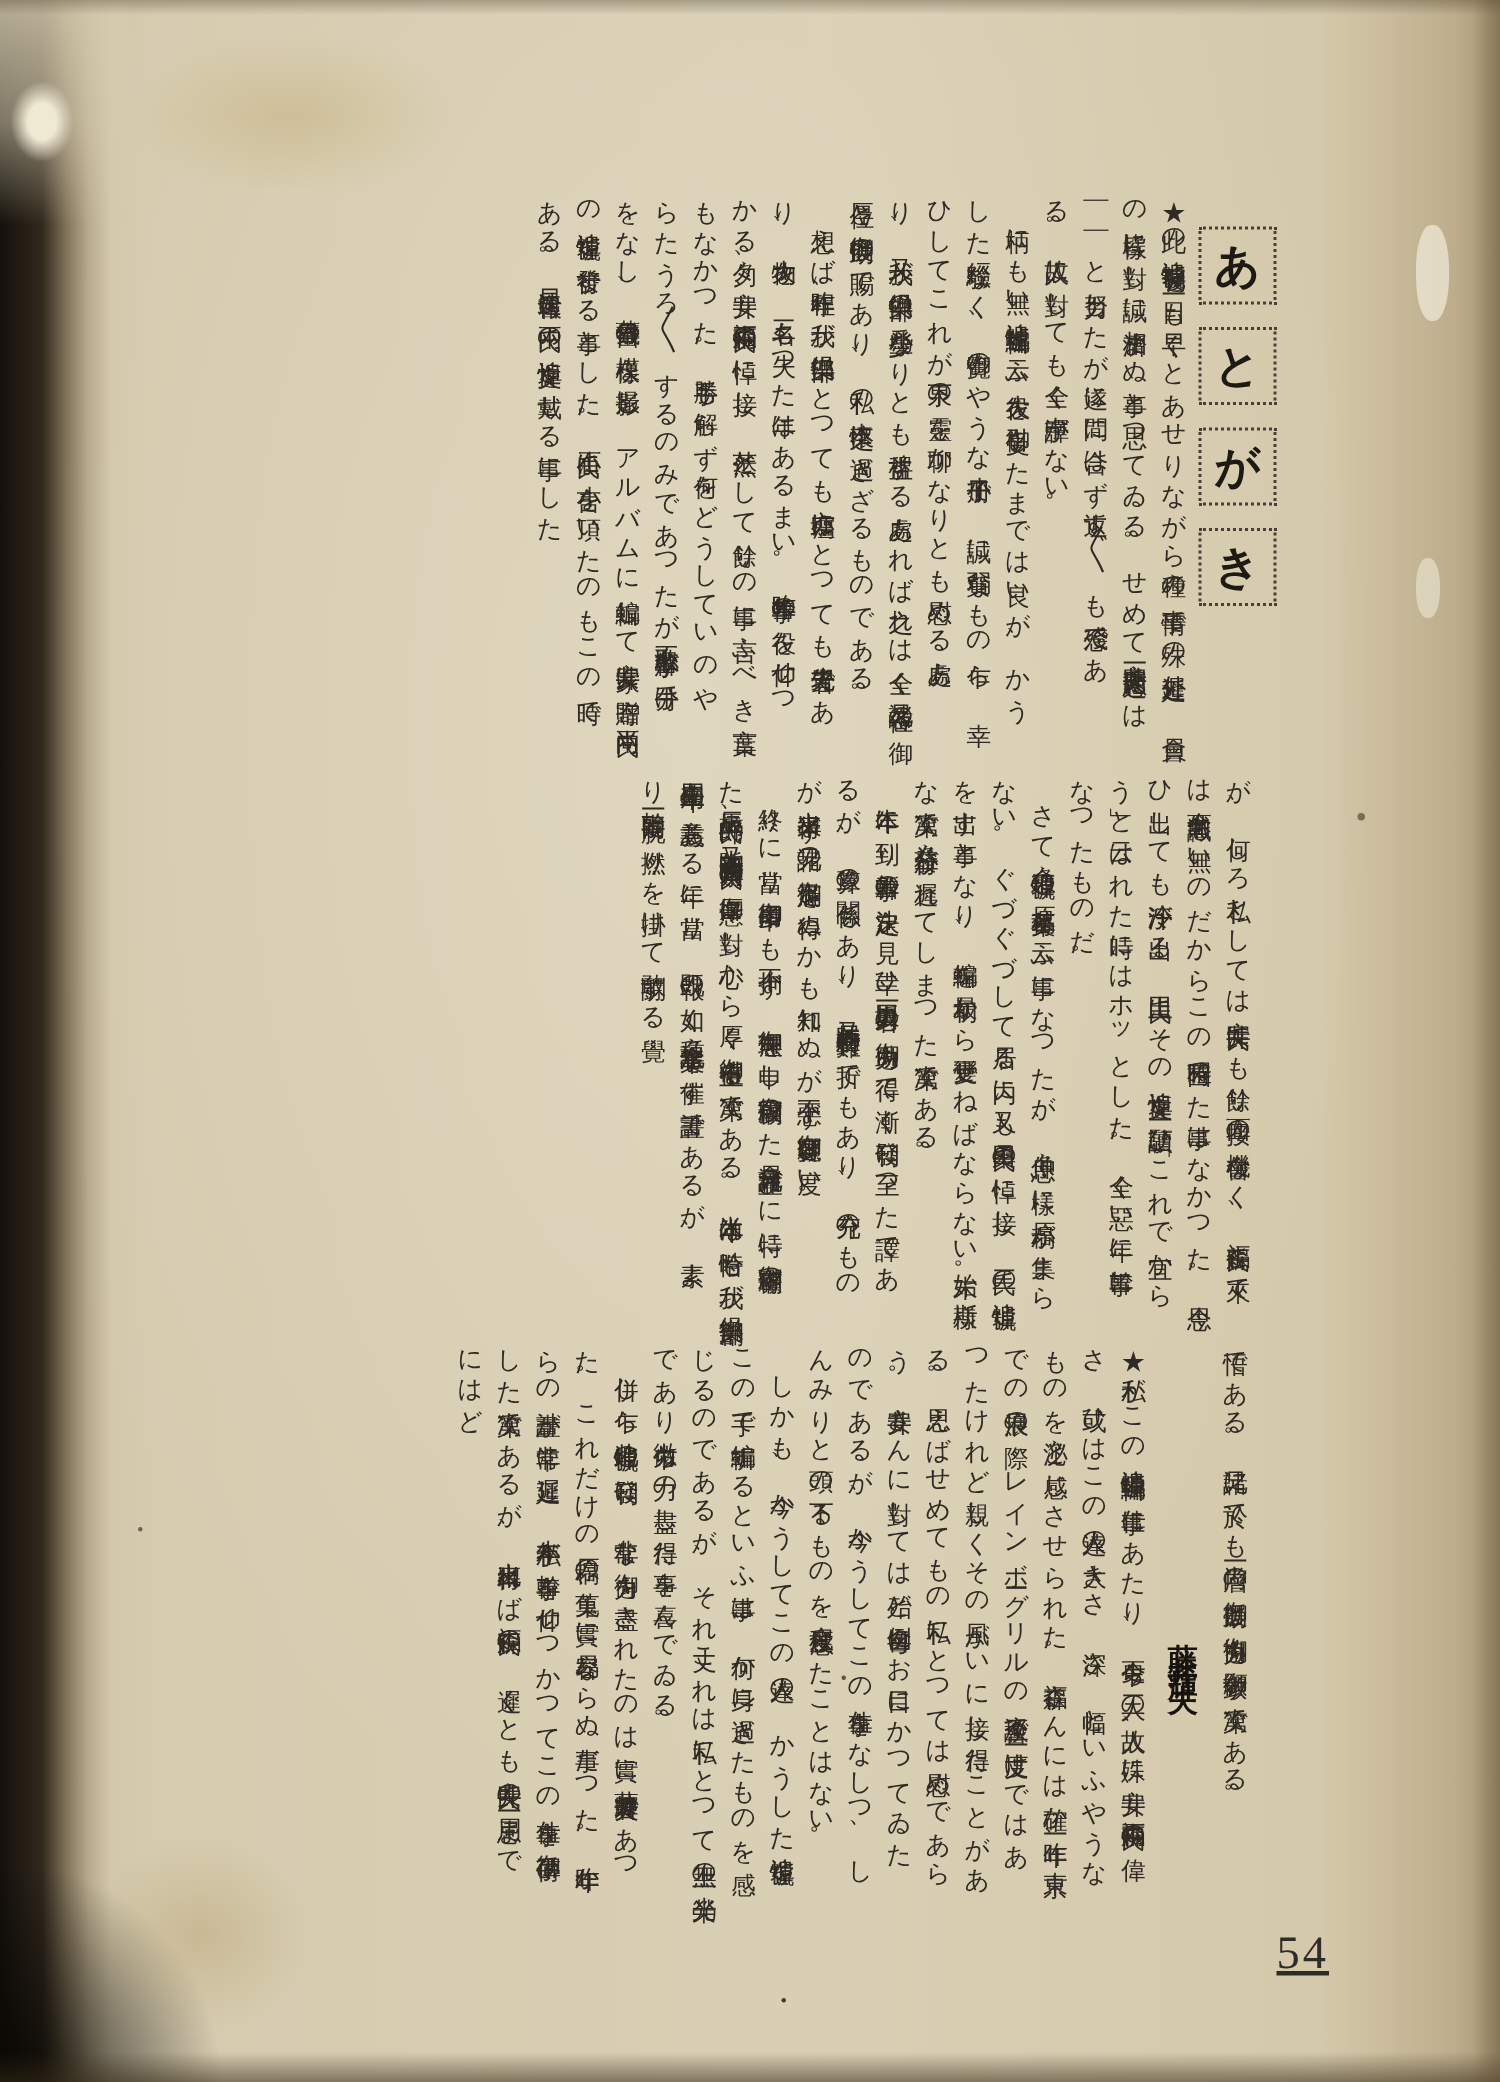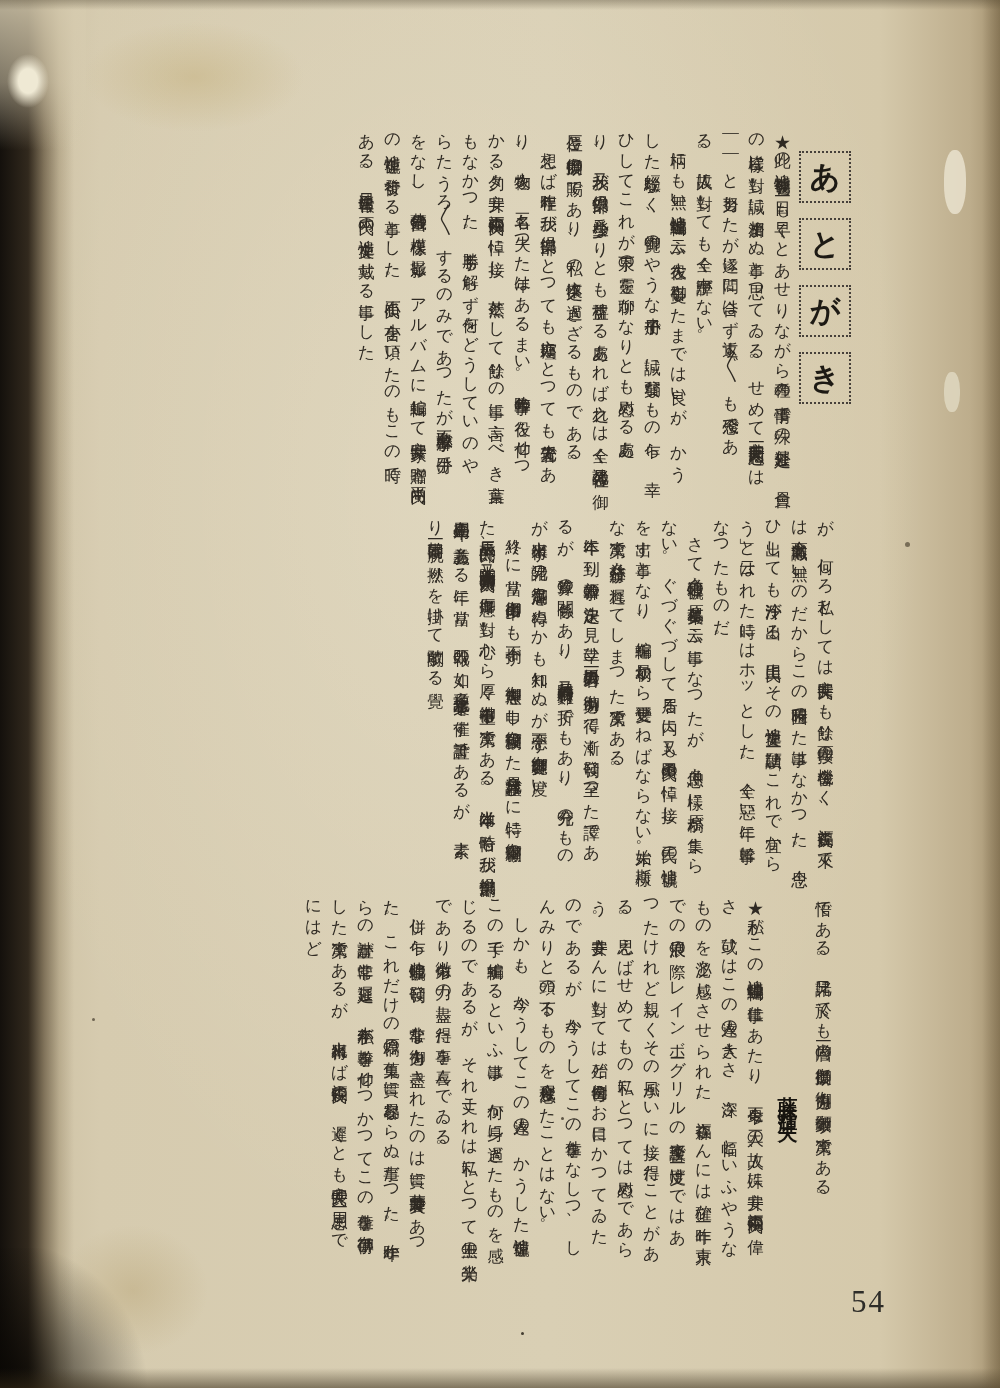--- a/index.html
+++ b/index.html
@@ -56,21 +56,21 @@
     font-size:30px; font-weight:bold; color:#1d1a14; }
 
   
   .signature { font-family:"Liberation Sans","DejaVu Sans",sans-serif;
     font-weight:bold; font-size:20px; letter-spacing:9px; color:#17140f;
     padding-top:192px; margin-left:7px; margin-right:9px; }
 
   
   .page-number { position:absolute; left:851px; top:1284px;
     font-family:"Liberation Serif","DejaVu Serif",serif;
-    font-size:31px; color:#2d2c28; letter-spacing:2px; }
+    font-size:31px; color:#2d2c28; letter-spacing:2px;text-decoration:underline; }
 </style>
 </head>
 <body>
 
 <div class="page">
 
   <div class="edge-left"></div>
   <div class="edge-left-topfade"></div>
   <div class="paper-spot"></div>
   <div class="corner-bl"></div>

